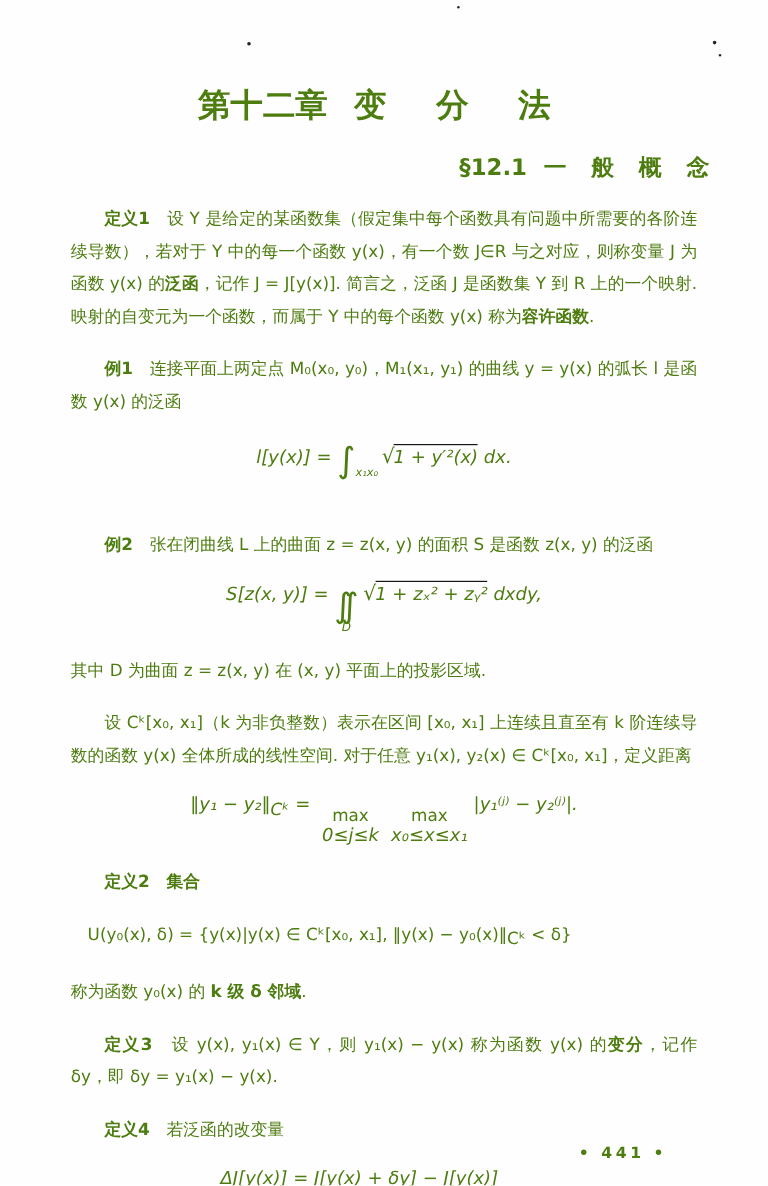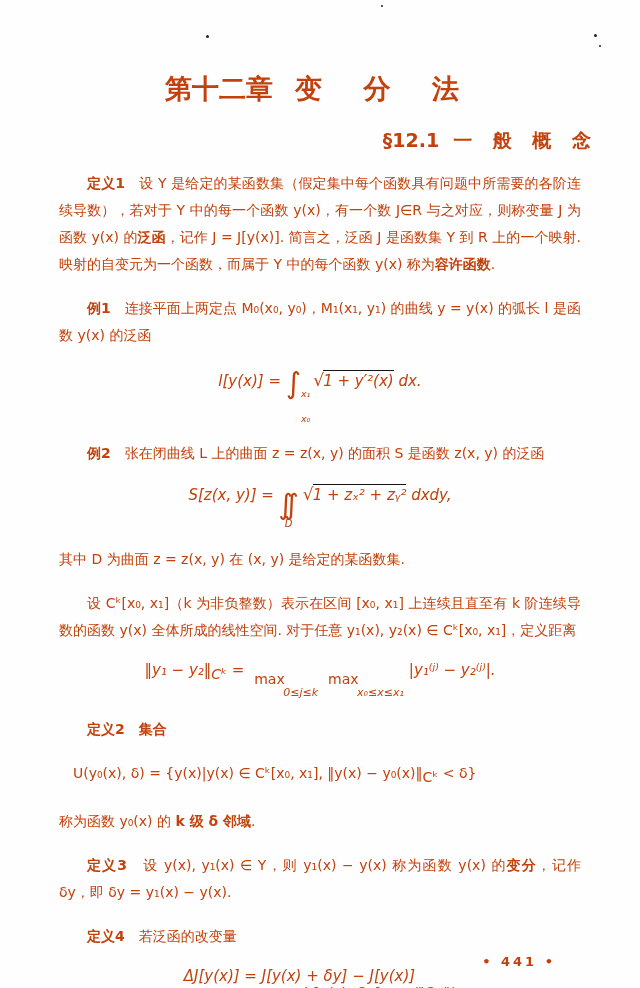--- a/index.html
+++ b/index.html
@@ -1,18 +1,18 @@
 <!DOCTYPE html>
 <html><head>
 <meta charset="utf-8">
 <style>
   html,body { margin:0; padding:0; background:#ffffff; }
   .page {
     position:relative; width:640px; height:988px;
-    background:#fefefe; color:#c2410c; overflow:hidden;
+    background:#fefefe; color:#4d7c0f; overflow:hidden;
     font-family:"DejaVu Sans", sans-serif;
   }
   .content { padding:0 42px; }
   .chapter {
     margin:0; padding-top:72px; text-align:center;
     font-size:27px; font-weight:bold; line-height:34px;
   }
   .chapter .spaced { margin-left:22px; letter-spacing:16px; }
   .section {
     margin:22px 0 18px; text-align:right;
@@ -27,36 +27,36 @@
   .halfin { padding-left:14px; }
   .bold { font-weight:bold; }
   .formula {
     text-align:center; font-size:15px; margin:6px 0 8px;
     font-style:italic; line-height:1.2; white-space:nowrap;
   }
   .roman { font-style:normal; }
   .int { font-size:29px; font-style:normal; vertical-align:-7px; font-weight:normal; }
   .iint { font-size:28px; font-style:normal; letter-spacing:-9px; padding-right:9px; }
   .lim {
-    display:inline-flex; flex-direction:column; justify-content:space-between;
+    display:inline-flex; justify-content:space-between;
     height:34px; font-size:9.5px; vertical-align:-11px; margin-right:3px; line-height:1;
   }
   .iint-wrap {
     display:inline-flex; flex-direction:column; align-items:center;
     vertical-align:-14px; line-height:1; margin-right:4px;
   }
   .iint-domain { font-size:10px; margin-top:0px; }
   .rad { border-top:1.4px solid #151515; padding-top:1px;text-align:center; }
   .sqrt { font-size:17px; font-style:normal; margin-right:-1px; }
   .stack {
-    display:inline-flex; flex-direction:column; align-items:flex-start;
+    display:inline-flex; flex-direction:column; align-items:center;
     vertical-align:-9px; line-height:1.1; margin:0 5px;
   }
   .stack .op { font-style:normal; font-size:14px; }
-  .stack .under { font-size:11px;margin-left:29px; }
+  .stack .under { font-size:15px; }
   .subs { font-size:14px; vertical-align:-4px; }
   .align2 { display:inline-block; text-align:left; }
   .align2 .line { display:block; }
   .align2 .l2 { padding-left:102px;text-align:right; }
   .pageno {
     position:absolute; right:84px; top:954px;
     font-size:13px; letter-spacing:3px; font-weight:bold;
   }
   .speck { position:absolute; background:#222; border-radius:50%; }
   .s1 { left:381px; top:5px;  width:2px; height:2px; }
@@ -89,21 +89,21 @@
           <span>x₀</span>
         </span><span class="sqrt">√</span><span class="rad">1 + y′²(x)</span><span> dx.</span></div>
 
     <p class="para indent"><span class="bold">例2</span><span>　张在闭曲线 L 上的曲面 z = z(x, y) 的面积 S 是函数 z(x, y) 的泛函</span></p>
 
     <div class="formula"><span>S[z(x, y)] = </span><span class="iint-wrap">
           <span class="iint">∫∫</span>
           <span class="iint-domain">D</span>
         </span><span class="sqrt">√</span><span class="rad">1 + zₓ² + zᵧ²</span><span> dxdy,</span></div>
 
-    <p class="para">其中 D 为曲面 z = z(x, y) 在 (x, y) 是给定的某函数集.</p>
+    <p class="para">其中 D 为曲面 z = z(x, y) 在 (x, y) 平面上的投影区域.</p>
 
     <p class="para indent">设 Cᵏ[x₀, x₁]（k 为非负整数）表示在区间 [x₀, x₁] 上连续且直至有 k 阶连续导数的函数 y(x) 全体所成的线性空间. 对于任意 y₁(x), y₂(x) ∈ Cᵏ[x₀, x₁]，定义距离</p>
 
     <div class="formula"><span>‖y₁ − y₂‖</span><span class="subs">Cᵏ</span><span class="roman"> = </span><span class="stack">
           <span class="op">max</span>
           <span class="under">0≤j≤k</span>
         </span><span class="stack">
           <span class="op">max</span>
           <span class="under">x₀≤x≤x₁</span>
         </span><span>|y₁⁽ʲ⁾ − y₂⁽ʲ⁾|.</span></div>

